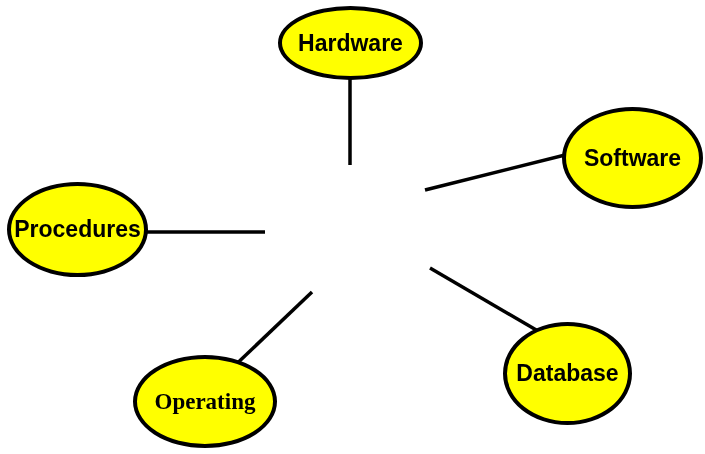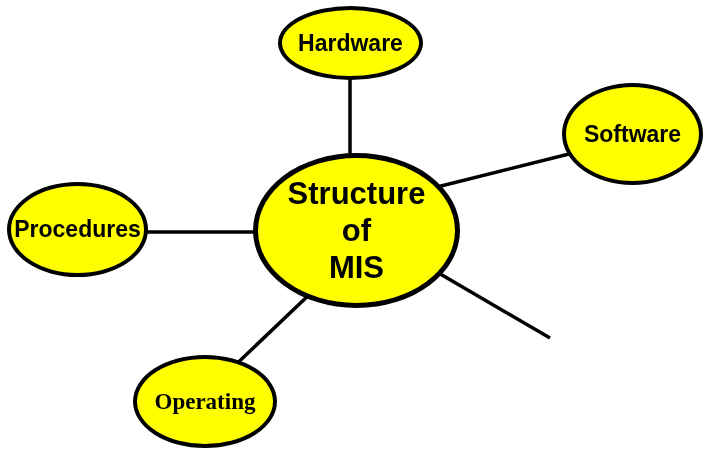--- a/index.html
+++ b/index.html
@@ -51,54 +51,52 @@
     height: 155px;
     border-width: 5px;
     font-size: 31px;
     line-height: 37px;
   }
   .node-satellite {
     font-size: 23px;
     line-height: 31px;
   }
   .node-hardware   { left: 278px; top: 6px;   width: 145px; height: 74px; }
-  .node-software   { left: 562px; top: 83px;  width: 141px; height: 102px; }
+  .node-software   { left: 562px; top: 107px;  width: 141px; height: 102px; }
   .node-procedures { left: 7px;   top: 182px; width: 141px; height: 95px; }
   .node-operating  { left: 133px; top: 355px; width: 144px; height: 93px; font-family: Liberation Serif, serif; }
   .node-database   { left: 503px; top: 322px; width: 129px; height: 103px; }
 </style>
 </head>
 <body>
 
 <div class="canvas">
 
   <svg class="connectors" viewBox="0 0 705 454" xmlns="http://www.w3.org/2000/svg">
     <line x1="350" y1="45" x2="350" y2="165"></line>
     <line x1="425" y1="190" x2="585" y2="150"></line>
     <line x1="135" y1="232" x2="265" y2="232"></line>
     <line x1="312" y1="292" x2="228" y2="372"></line>
     <line x1="430" y1="268" x2="550" y2="338"></line>
   </svg>
 
-  <div class="node node-center">
-    <span>Structure</span>
-    <span>of</span>
-    <span>MIS</span>
-  </div>
 
   <div class="node node-satellite node-hardware">
     <span>Hardware</span>
   </div>
 
   <div class="node node-satellite node-software">
     <span>Software</span>
   </div>
 
   <div class="node node-satellite node-procedures">
     <span>Procedures</span>
   </div>
 
   <div class="node node-satellite node-operating">
     <span>Operating</span>
   </div>
 
+  <div class="node node-satellite node-database">
+    <span>Database</span>
+  </div>
 
 </div>
 
 </body></html>

